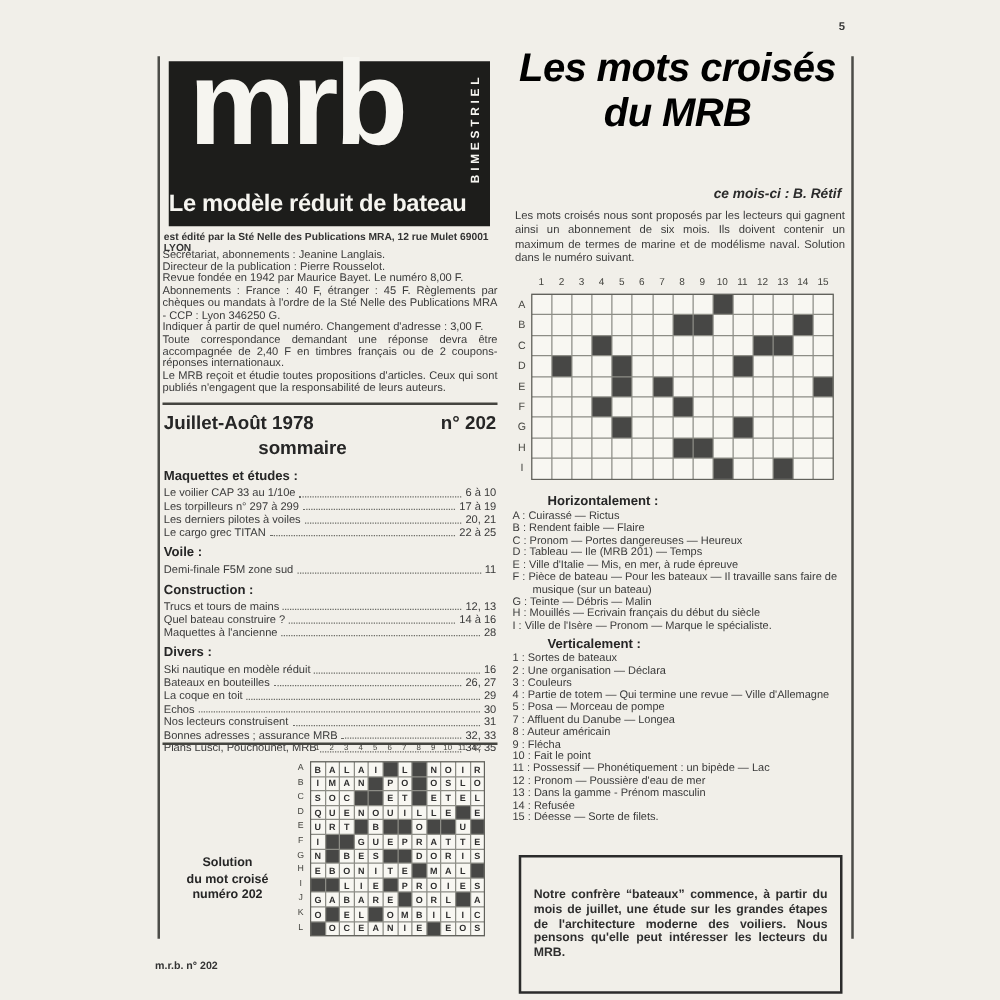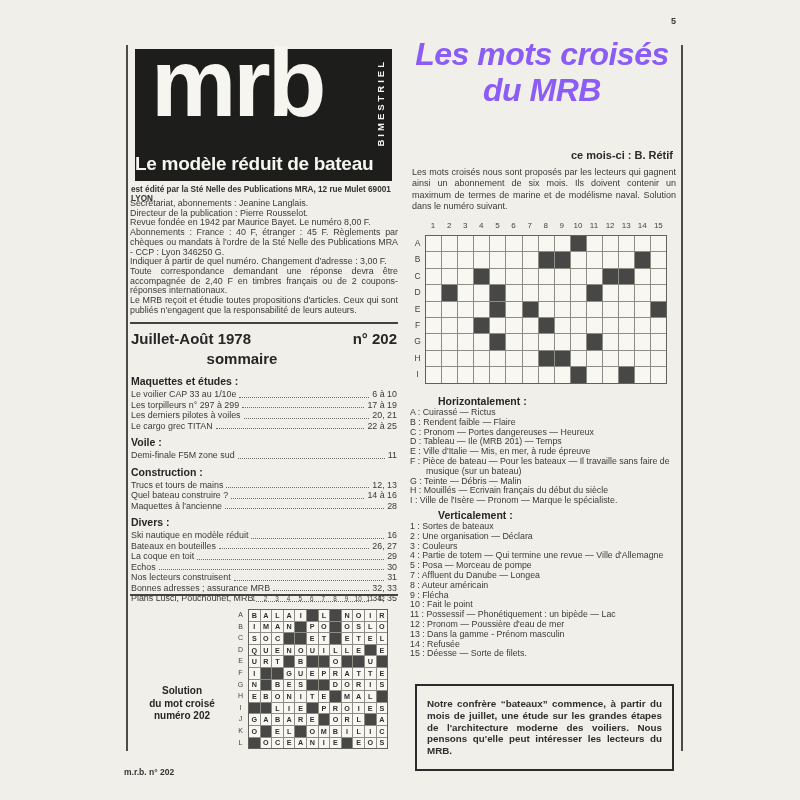--- a/index.html
+++ b/index.html
@@ -52,31 +52,31 @@
 
   
   .puzzle-grid{left:410px;top:221px;}
   .puzzle-grid .gcolnums{left:15px;top:0;}
   .puzzle-grid .gcolnums span{width:16.1px;font-size:8px;}
   .puzzle-grid .growlabels{left:2px;top:14px;}
   .puzzle-grid .growlabels span{height:16.4px;line-height:16.4px;width:11px;font-size:8.5px;}
   .puzzle-grid .gcells{left:15px;top:14px;grid-template-columns:repeat(15,15.1px);grid-auto-rows:15.4px;}
 
   
-  .mc-title{position:absolute;left:406px;top:36px;width:272px;text-align:center;font-size:32px;line-height:36px;font-weight:bold;font-style:italic;letter-spacing:-0.5px;color:#8b5cf6;}
-  .byline{position:absolute;left:413px;top:149px;width:260px;text-align:right;font-size:11px;font-weight:bold;color:#2b2b2b;}
+  .mc-title{position:absolute;left:406px;top:36px;width:272px;text-align:center;font-size:32px;line-height:36px;font-weight:bold;font-style:italic;letter-spacing:-0.5px;color:#000000;}
+  .byline{position:absolute;left:413px;top:149px;width:260px;text-align:right;font-size:11px;font-weight:bold;color:#2b2b2b;font-style:italic;}
   .intro{position:absolute;left:412px;top:167px;width:264px;font-size:9px;line-height:11.3px;text-align:justify;color:#3a3a3a;}
   .clues-head{position:absolute;font-size:10.5px;font-weight:bold;color:#262626;padding-left:28px;}
   .h-head{left:410px;top:395px;}
   .v-head{left:410px;top:509px;}
   .clues{position:absolute;left:410px;width:274px;font-size:8.8px;line-height:9.8px;color:#3a3a3a;}
   .h-clues{top:408px;}
   .v-clues{top:522px;}
   .clues div{padding-left:16px;text-indent:-16px;}
-  .note-box{position:absolute;left:415px;top:684px;width:235px;border:2.5px solid #2b2b2b;background:#f1efe9;padding:12px 10px;font-size:9.8px;line-height:11.8px;font-weight:bold;color:#2e2e2e;text-align:justify;}
+  .note-box{position:absolute;left:415px;top:684px;width:235px;border:2.5px solid #2b2b2b;background:#f1efe9;padding:24px 10px;font-size:9.8px;line-height:11.8px;font-weight:bold;color:#2e2e2e;text-align:justify;}
 </style>
 </head>
 <body>
 
 <div class="page">
   <div class="pagenum">5</div>
   <div class="vrule left"></div>
   <div class="vrule right"></div>
 
   <div class="logo-box">

